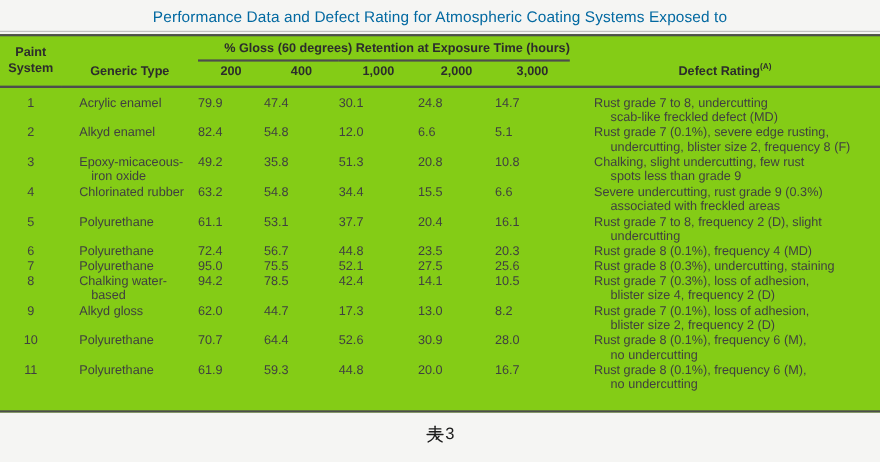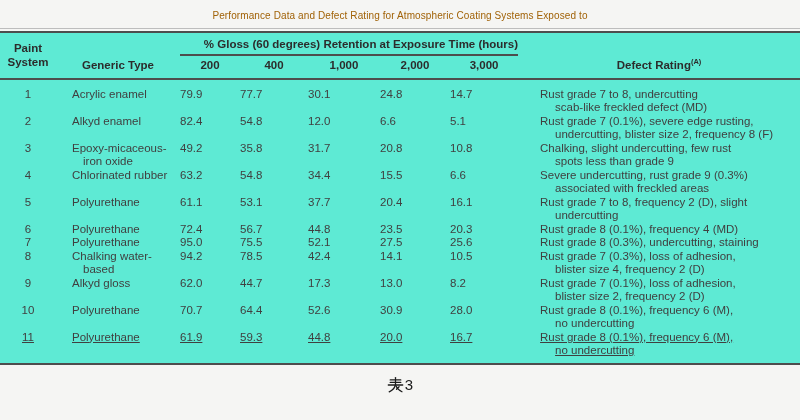--- a/index.html
+++ b/index.html
@@ -6,30 +6,30 @@
   body {
     width: 800px; height: 420px;
     background: #f5f5f3;
     font-family: "Liberation Sans", "DejaVu Sans", sans-serif;
     color: #3e3e3e;
     overflow: hidden;
   }
   .doc-title {
     padding-top: 7px;
     text-align: center;
-    font-size: 10px;
+    font-size: 14px;
     line-height: 17.5px;
     font-weight: 500;
-    color: #a16207;
+    color: #0369a1;
     letter-spacing: 0.1px;
   }
   .pre-rule { height: 1px; background: #bdbdbd; margin-top: 3px; }
   .table-band {
     margin-top: 2px;
-    background: #5eead4;
+    background: #84cc16;
     border-top: 2px solid #4d4d4d;
     border-bottom: 2px solid #4d4d4d;
   }
   table {
     width: 100%;
     border-collapse: collapse;
     table-layout: fixed;
     font-size: 11.5px;
   }
   th {
@@ -59,21 +59,21 @@
     border-bottom: 2px solid #4d4d4d;
   }
   .th-defect sup { font-size: 7.5px; }
   tbody td {
     vertical-align: top;
     line-height: 13.5px;
     padding: 0;
     color: #404040;
   }
   tbody tr:first-child td { padding-top: 8px; }
-  tbody tr:last-child td { padding-bottom: 5px; text-decoration: underline; }
+  tbody tr:last-child td { padding-bottom: 15px; }
   .c-sys  { text-align: center; }
   .c-type { text-align: left; padding-left: 27px; text-indent: -11px; white-space: pre-line; }
   .c-num  { text-align: left; padding-right: 17px; }
   .c-defect {
     text-align: left; padding-left: 37px; padding-right: 4px;
     text-indent: -15px; white-space: pre-line;
   }
   .caption {
     margin-top: 11px;
     display: flex; justify-content: center; align-items: center;
@@ -116,21 +116,21 @@
         <th class="th-time">1,000</th>
         <th class="th-time">2,000</th>
         <th class="th-time">3,000</th>
       </tr>
     </thead>
     <tbody>
         <tr>
           <td class="c-sys">1</td>
           <td class="c-type">Acrylic enamel</td>
           <td class="c-num">79.9</td>
-          <td class="c-num">77.7</td>
+          <td class="c-num">47.4</td>
           <td class="c-num">30.1</td>
           <td class="c-num">24.8</td>
           <td class="c-num">14.7</td>
           <td class="c-defect">Rust grade 7 to 8, undercutting
 scab-like freckled defect (MD)</td>
         </tr>
         <tr>
           <td class="c-sys">2</td>
           <td class="c-type">Alkyd enamel</td>
           <td class="c-num">82.4</td>
@@ -140,21 +140,21 @@
           <td class="c-num">5.1</td>
           <td class="c-defect">Rust grade 7 (0.1%), severe edge rusting,
 undercutting, blister size 2, frequency 8 (F)</td>
         </tr>
         <tr>
           <td class="c-sys">3</td>
           <td class="c-type">Epoxy-micaceous-
 iron oxide</td>
           <td class="c-num">49.2</td>
           <td class="c-num">35.8</td>
-          <td class="c-num">31.7</td>
+          <td class="c-num">51.3</td>
           <td class="c-num">20.8</td>
           <td class="c-num">10.8</td>
           <td class="c-defect">Chalking, slight undercutting, few rust
 spots less than grade 9</td>
         </tr>
         <tr>
           <td class="c-sys">4</td>
           <td class="c-type">Chlorinated rubber</td>
           <td class="c-num">63.2</td>
           <td class="c-num">54.8</td>

